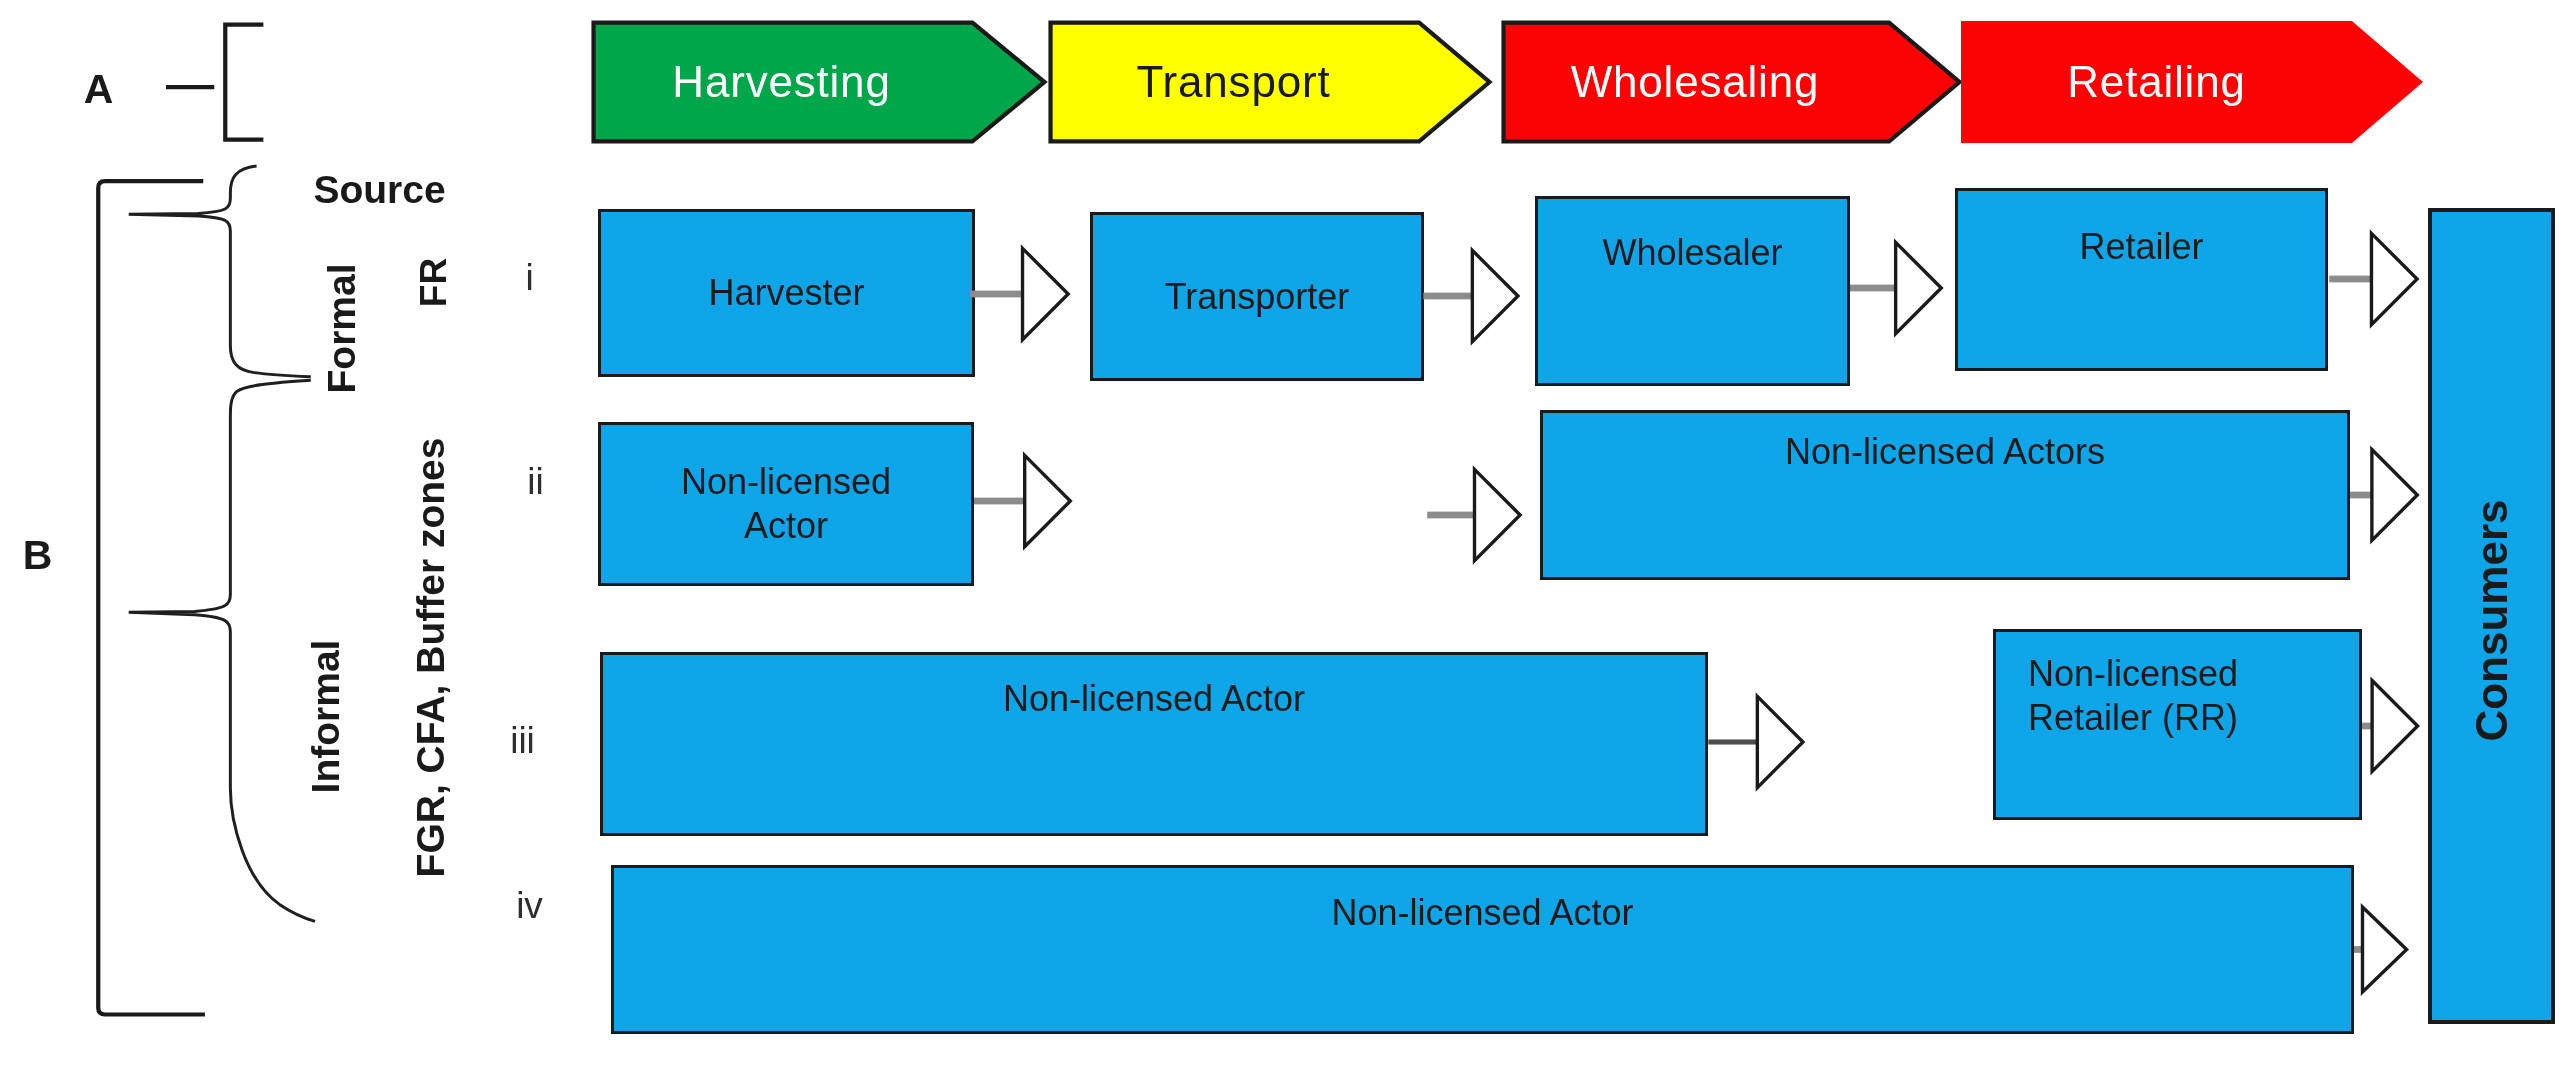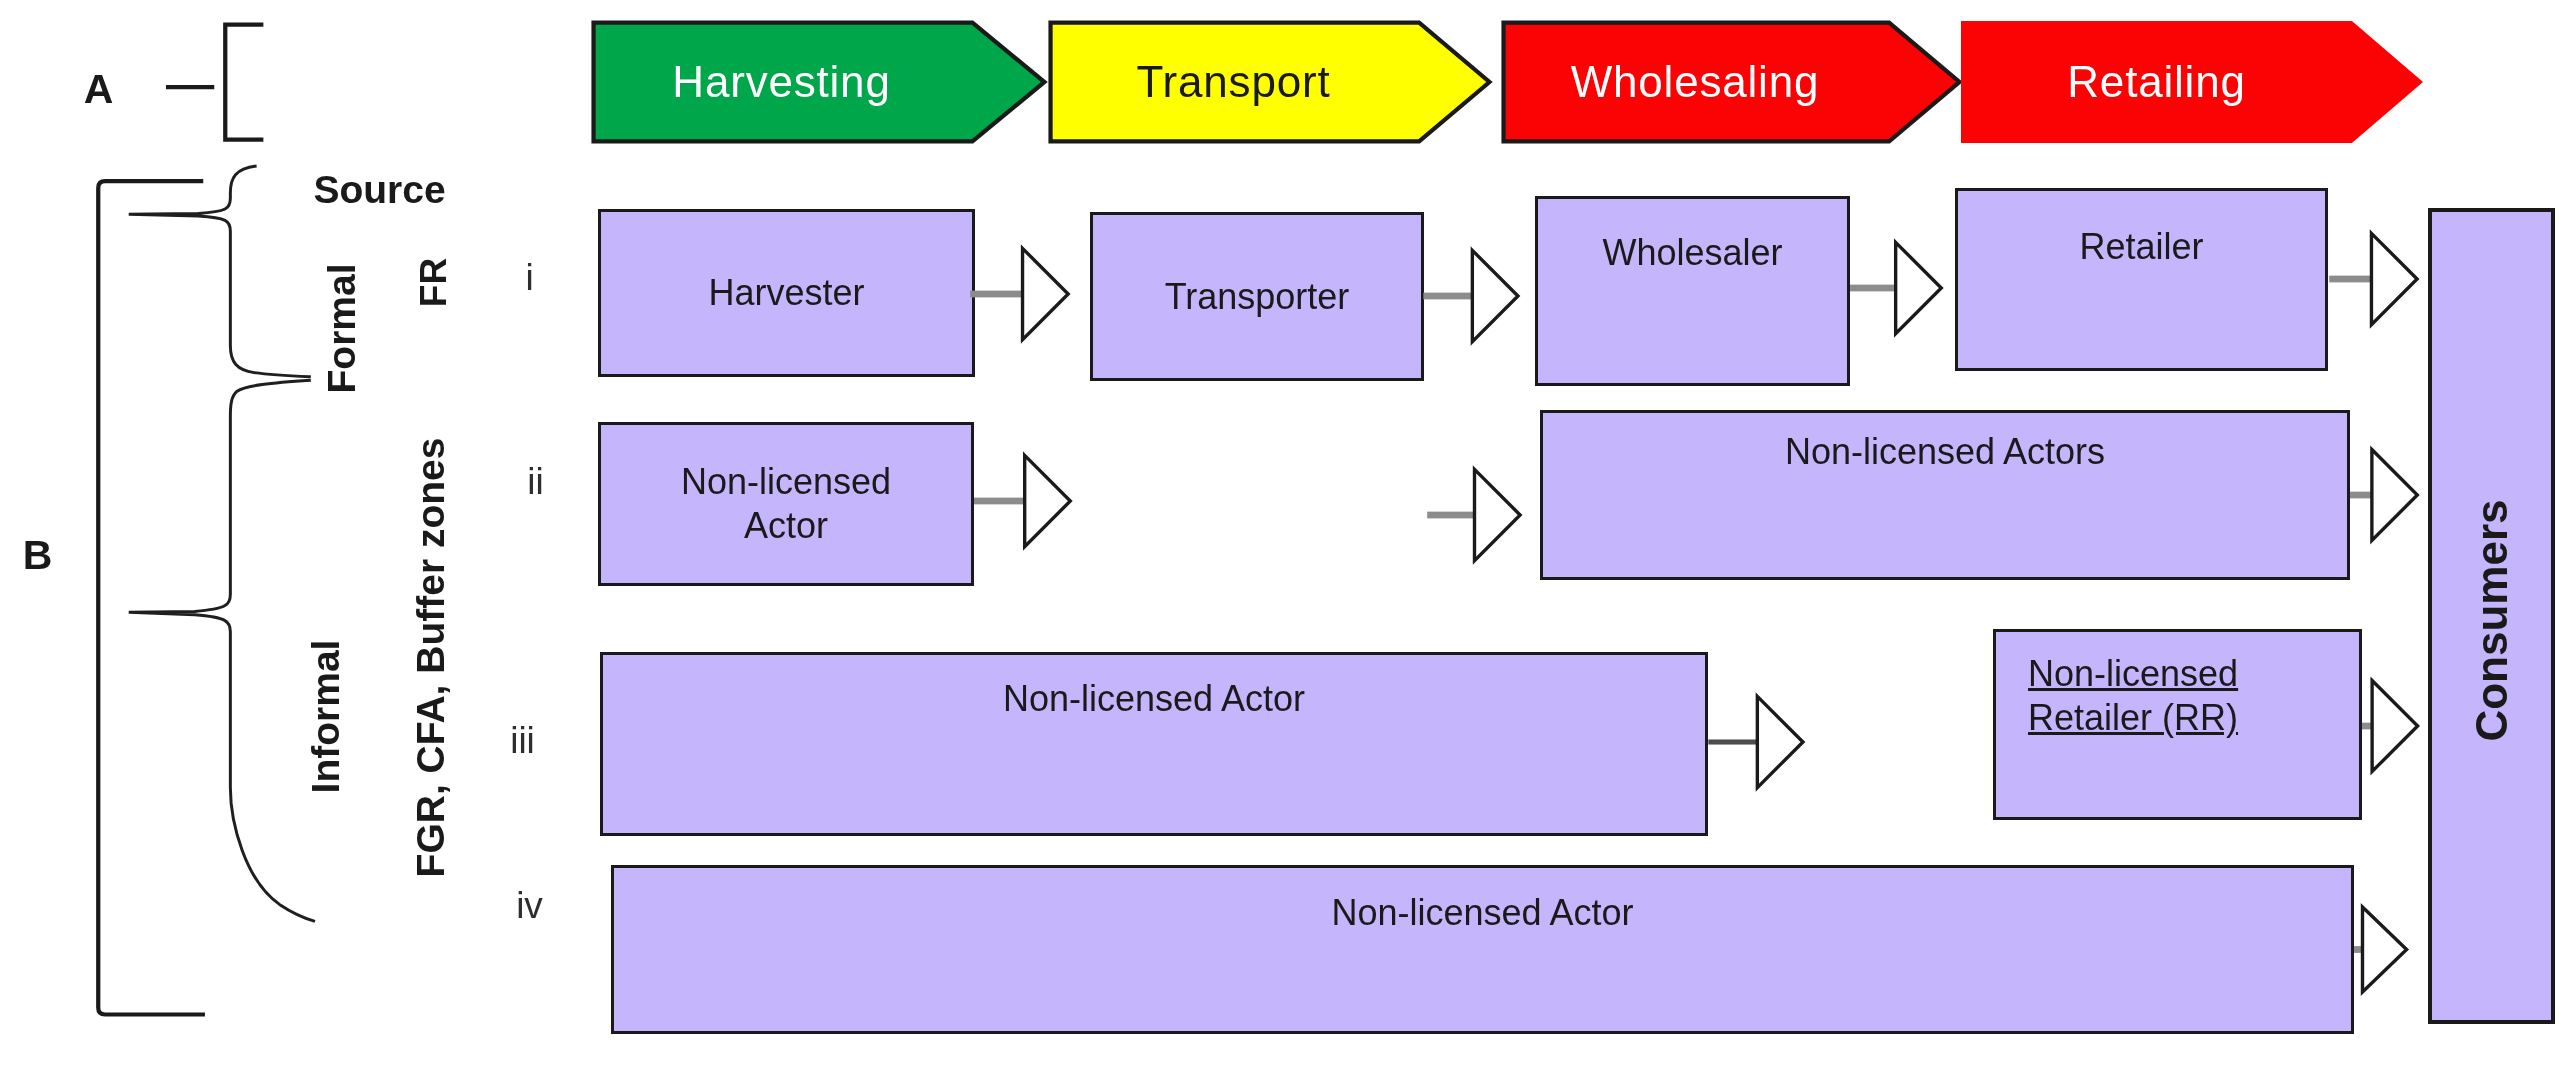--- a/index.html
+++ b/index.html
@@ -2,21 +2,21 @@
 <html style="font-size:13.5px"><head>
 <meta charset="utf-8">
 <style>
   html,body{margin:0;padding:0;background:#ffffff;}
   #figure{position:relative;width:2576px;height:1067px;background:#ffffff;
           font-family:"Liberation Sans", sans-serif;color:#1a1a1a;overflow:hidden;}
   
   .stage-label{position:absolute;top:20.3px;height:124px;line-height:124px;
                text-align:center;font-size:44px;font-weight:500;letter-spacing:0.8px;}
   
-  .box{position:absolute;border:3.4px solid #1a1a1a;background:#c4b5fd;
+  .box{position:absolute;border:3.4px solid #1a1a1a;background:#0ea5e9;
        display:flex;align-items:center;justify-content:center;
        font-size:36px;line-height:1.22;text-align:center;box-sizing:border-box;}
   .box .inner{display:block;}
   .box.top-align{align-items:flex-start;}
   .box.left-align{justify-content:flex-start;text-align:left;}
   
   .rot{position:absolute;display:flex;align-items:center;justify-content:center;
        transform:rotate(-90deg);white-space:nowrap;}
   .numeral{position:absolute;font-size:37px;font-weight:500;color:#2e2e2e;text-align:center;}
   .plain-label{position:absolute;text-align:center;}
@@ -88,21 +88,21 @@
   <div class="box" style="left:598px;top:422px;width:376px;height:164px;">
     <span class="inner" style="width:288px;">Non-licensed Actor</span>
   </div>
   <div class="box top-align" style="left:1540px;top:410px;width:810px;height:170px;padding-top:17px;">
     <span class="inner">Non-licensed Actors</span>
   </div>
 
   <div class="box top-align" style="left:600px;top:652px;width:1108px;height:184px;padding-top:22px;">
     <span class="inner">Non-licensed Actor</span>
   </div>
-  <div class="box top-align left-align" style="left:1993px;top:629px;width:369px;height:191px;padding-top:20.3px;padding-left:32px;text-decoration:underline;">
+  <div class="box top-align left-align" style="left:1993px;top:629px;width:369px;height:191px;padding-top:20.3px;padding-left:32px;">
     <span class="inner" style="width:305px;">Non-licensed Retailer (RR)</span>
   </div>
 
   <div class="box top-align" style="left:611px;top:865px;width:1743px;height:169px;padding-top:23px;">
     <span class="inner">Non-licensed Actor</span>
   </div>
 
   <div class="box" style="left:2428px;top:208px;width:127px;height:816px;border-width:4.2px;">
     <div class="rot" style="position:absolute;left:-322px;top:383px;width:762px;height:51px;font-size:44px;font-weight:700;">Consumers</div>
   </div>

